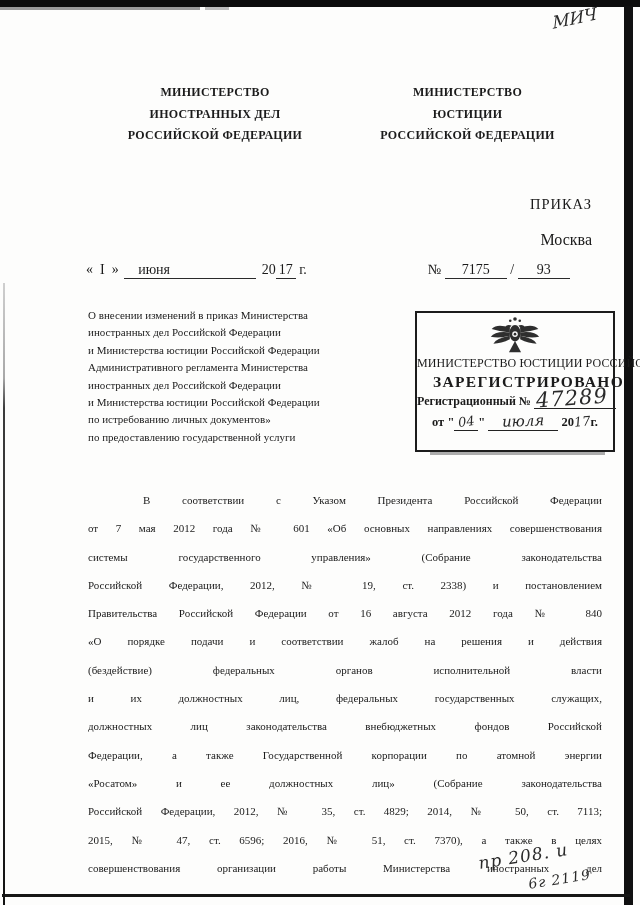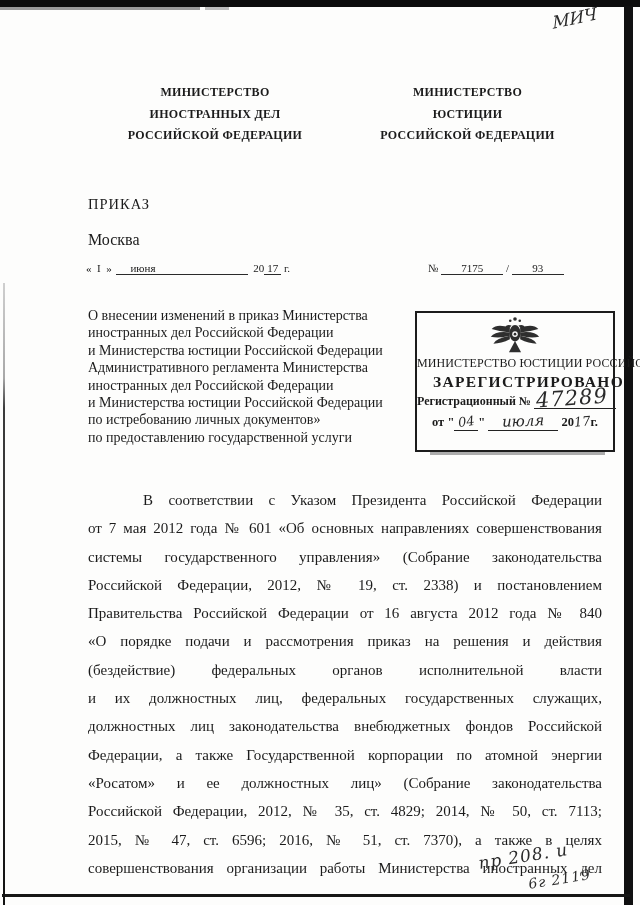--- a/index.html
+++ b/index.html
@@ -20,35 +20,35 @@
   .hw { font-family:"DejaVu Serif",serif; font-style:italic; color:#2a2a2a; }
   .hw-top   { position:absolute; left:552px; top:8px; font-size:17px; transform:rotate(-12deg) skewX(-8deg); }
   .hw-note  { position:absolute; left:478px; top:846px; font-size:17px; transform:rotate(-9deg); letter-spacing:1px; }
   .hw-note2 { position:absolute; left:528px; top:871px; font-size:14px; transform:rotate(-9deg); letter-spacing:1px; }
   
   .ministry { position:absolute; top:82px; text-align:center; font-weight:bold;
               font-size:12px; line-height:21.5px; letter-spacing:0.3px; }
   .ministry-left  { left:90px;  width:250px; }
   .ministry-right { left:355px; width:225px; }
   
-  .centerband { position:absolute; left:88px; width:512px; text-align:left; }
+  .centerband { position:absolute; left:80px; width:512px; text-align:right; }
   .doc-title { top:196px; font-size:14.5px; letter-spacing:1px; }
   .doc-city  { top:231px; font-size:16px; }
   
-  .dateline { position:absolute; top:262px; left:0; width:640px; height:24px; font-size:11px; }
+  .dateline { position:absolute; top:262px; left:0; width:640px; height:24px; font-size:14px; }
   .date-left  { position:absolute; left:86px; top:0; white-space:nowrap; }
   .date-right { position:absolute; left:428px; top:0; white-space:nowrap; }
   .u { display:inline-block; border-bottom:1.5px solid #2a2a2a; }
   .u-month { width:118px; padding-left:14px; margin:0 2px; }
   .u-num   { width:62px; text-align:center; }
   .u-num2  { width:52px; text-align:center; }
   .u-yr    { padding:0 3px; }
   
   .subject { position:absolute; left:88px; top:307px; width:380px;
-             font-size:14px; line-height:17.4px; }
+             font-size:11px; line-height:17.4px; }
   .subject div { white-space:nowrap; }
   
   .stamp { position:absolute; left:415px; top:311px; width:196px; height:137px;
            border:2px solid #1c1c1c; background:transparent; text-align:center; }
   .stamp-smudge { position:absolute; left:430px; top:452px; width:175px; height:3px;
                   background:#6a6a6a; opacity:.55; }
   .stamp-eagle { margin-top:3px; height:38px; }
   .stamp-ministry { font-size:12px; font-weight:normal; white-space:nowrap;
                     letter-spacing:0.1px; margin-top:-2px; }
   .stamp-registered { font-size:15.5px; font-weight:bold; letter-spacing:1.3px; margin-top:2px;padding-left:16px; }
@@ -58,21 +58,21 @@
   .stamp-reg-u .hw { position:absolute; left:2px; bottom:-2px; font-size:21px;
                      font-weight:normal; transform:rotate(-4deg); letter-spacing:1px; white-space:nowrap; }
   .stamp-date { font-size:12.5px; font-weight:bold; margin-top:3px; white-space:nowrap; }
   .hw-day   { font-size:13px; font-weight:normal; display:inline-block; transform:rotate(-8deg); }
   .u-day    { display:inline-block; border-bottom:1.2px solid #222; width:24px; }
   .u-monthw { display:inline-block; border-bottom:1.2px solid #222; width:70px; }
   .hw-month { font-size:15px; font-weight:normal; display:inline-block; transform:rotate(-2deg); }
   .hw-yr    { font-size:13px; font-weight:normal; display:inline-block; transform:rotate(-6deg); }
   
   .body-par { position:absolute; left:88px; top:486px; width:514px; }
-  .bl { font-size:15px; line-height:28.3px; text-align:justify;
+  .bl { font-size:11px; line-height:28.3px; text-align:justify;
         text-align-last:justify; -moz-text-align-last:justify; }
   .bl-indent { text-indent:55px; }
 </style>
 </head>
 <body>
 
 <div class="page">
 
   <div class="top-bar"></div>
   <div class="top-gray-a"></div>
@@ -159,21 +159,21 @@
     </div>
   </div>
   <div class="stamp-smudge"></div>
 
   <div class="body-par">
     <div class="bl bl-indent">В соответствии с Указом Президента Российской Федерации</div>
     <div class="bl">от 7 мая 2012 года № 601 «Об основных направлениях совершенствования</div>
     <div class="bl">системы государственного управления» (Собрание законодательства</div>
     <div class="bl">Российской Федерации, 2012, № 19, ст. 2338) и постановлением</div>
     <div class="bl">Правительства Российской Федерации от 16 августа 2012 года № 840</div>
-    <div class="bl">«О порядке подачи и рассмотрения приказ на решения и действия</div>
+    <div class="bl">«О порядке подачи и соответствии жалоб на решения и действия</div>
     <div class="bl">(бездействие) федеральных органов исполнительной власти</div>
     <div class="bl">и их должностных лиц, федеральных государственных служащих,</div>
     <div class="bl">должностных лиц законодательства внебюджетных фондов Российской</div>
     <div class="bl">Федерации, а также Государственной корпорации по атомной энергии</div>
     <div class="bl">«Росатом» и ее должностных лиц» (Собрание законодательства</div>
     <div class="bl">Российской Федерации, 2012, № 35, ст. 4829; 2014, № 50, ст. 7113;</div>
     <div class="bl">2015, № 47, ст. 6596; 2016, № 51, ст. 7370), а также в целях</div>
     <div class="bl">совершенствования организации работы Министерства иностранных дел</div>
   </div>
 

